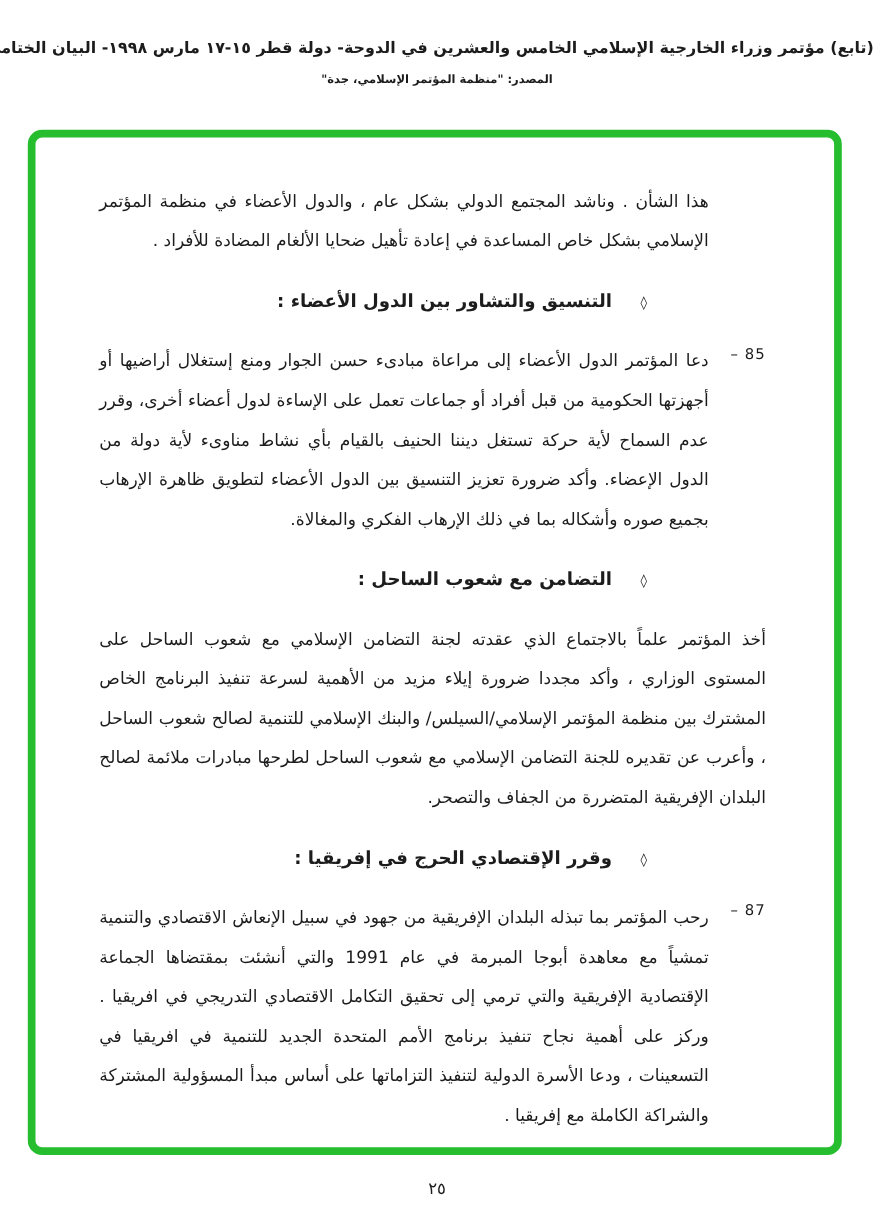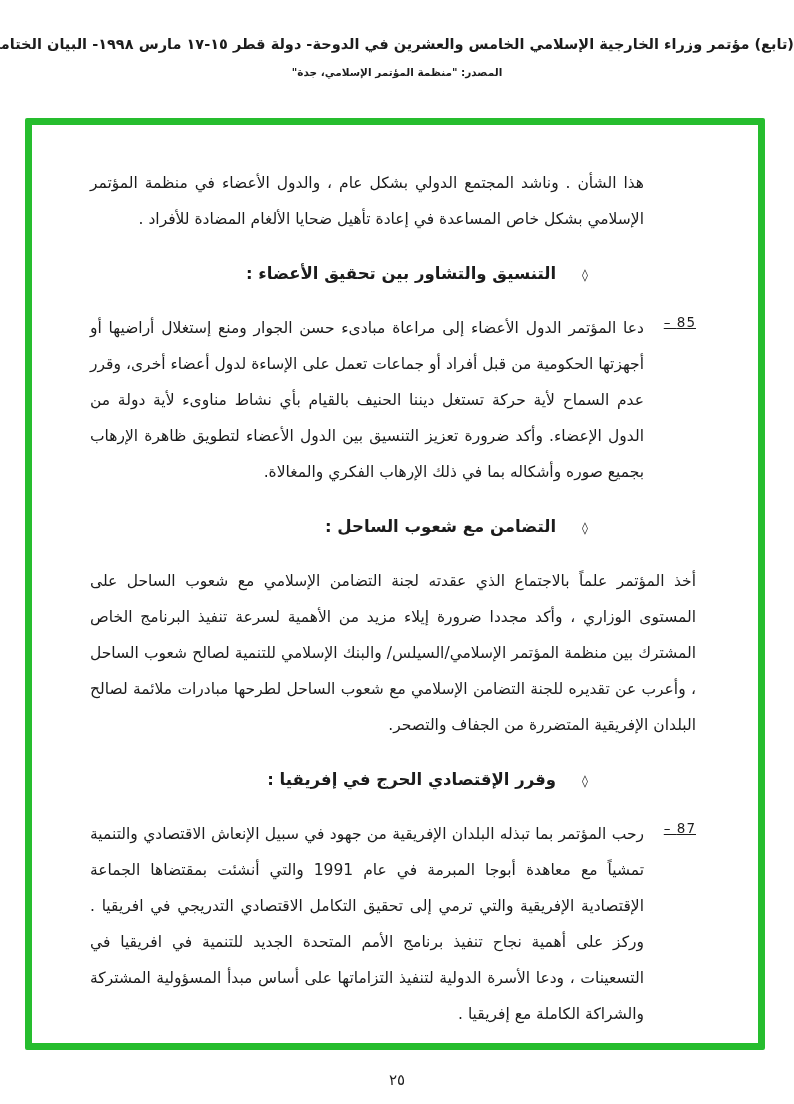--- a/index.html
+++ b/index.html
@@ -32,21 +32,21 @@
     font-weight: 700;
   }
   
   .content-box {
     position: absolute;
     left: 25px;
     top: 118px;
     width: 740px;
     height: 932px;
     border: 7px solid #26bd2e;
-    border-radius: 2px;
+    border-radius: 13px;
     padding: 40px 62px 0 58px;
     overflow: hidden;
   }
   .body-text {
     font-size: 15.5px;
     line-height: 36px;
     text-align: justify;
   }
   .intro {
     margin-right: 52px;
@@ -67,21 +67,20 @@
   .numbered-para {
     display: flex;
   }
   .para-marker {
     flex: none;
     width: 52px;
     font-size: 13.5px;
     padding-top: 4px;
     letter-spacing: 1px;
     white-space: nowrap;
-    text-decoration: underline;
   }
   .para-text { flex: 1; }
   
   .page-number {
     position: absolute;
     bottom: 15px;
     left: 0; right: 0;
     text-align: center;
     font-size: 15px;
     font-weight: 400;
@@ -96,21 +95,21 @@
     <div class="doc-title">(تابع) مؤتمر وزراء الخارجية الإسلامي الخامس والعشرين في الدوحة- دولة قطر ١٥-١٧ مارس ١٩٩٨- البيان الختامي</div>
     <div class="doc-source">المصدر: "منظمة المؤتمر الإسلامي، جدة"</div>
   </div>
 
   <div class="content-box" style="border-color: rgb(38, 189, 46);">
 
     <p class="body-text intro">هذا الشأن . وناشد المجتمع الدولي بشكل عام ، والدول الأعضاء في منظمة المؤتمر الإسلامي بشكل خاص المساعدة في إعادة تأهيل ضحايا الألغام المضادة للأفراد .</p>
 
     <div class="section-heading">
       <span class="bullet">◊</span>
-      <span>التنسيق والتشاور بين تحقيق الأعضاء :</span>
+      <span>التنسيق والتشاور بين الدول الأعضاء :</span>
     </div>
     <div class="numbered-para">
       <span class="para-marker">85 –</span>
       <p class="body-text para-text">دعا المؤتمر الدول الأعضاء إلى مراعاة مبادىء حسن الجوار ومنع إستغلال أراضيها أو أجهزتها الحكومية من قبل أفراد أو جماعات تعمل على الإساءة لدول أعضاء أخرى، وقرر عدم السماح لأية حركة تستغل ديننا الحنيف بالقيام بأي نشاط مناوىء لأية دولة من الدول الإعضاء. وأكد ضرورة تعزيز التنسيق بين الدول الأعضاء لتطويق ظاهرة الإرهاب بجميع صوره وأشكاله بما في ذلك الإرهاب الفكري والمغالاة.</p>
     </div>
 
     <div class="section-heading">
       <span class="bullet">◊</span>
       <span>التضامن مع شعوب الساحل :</span>
     </div>

